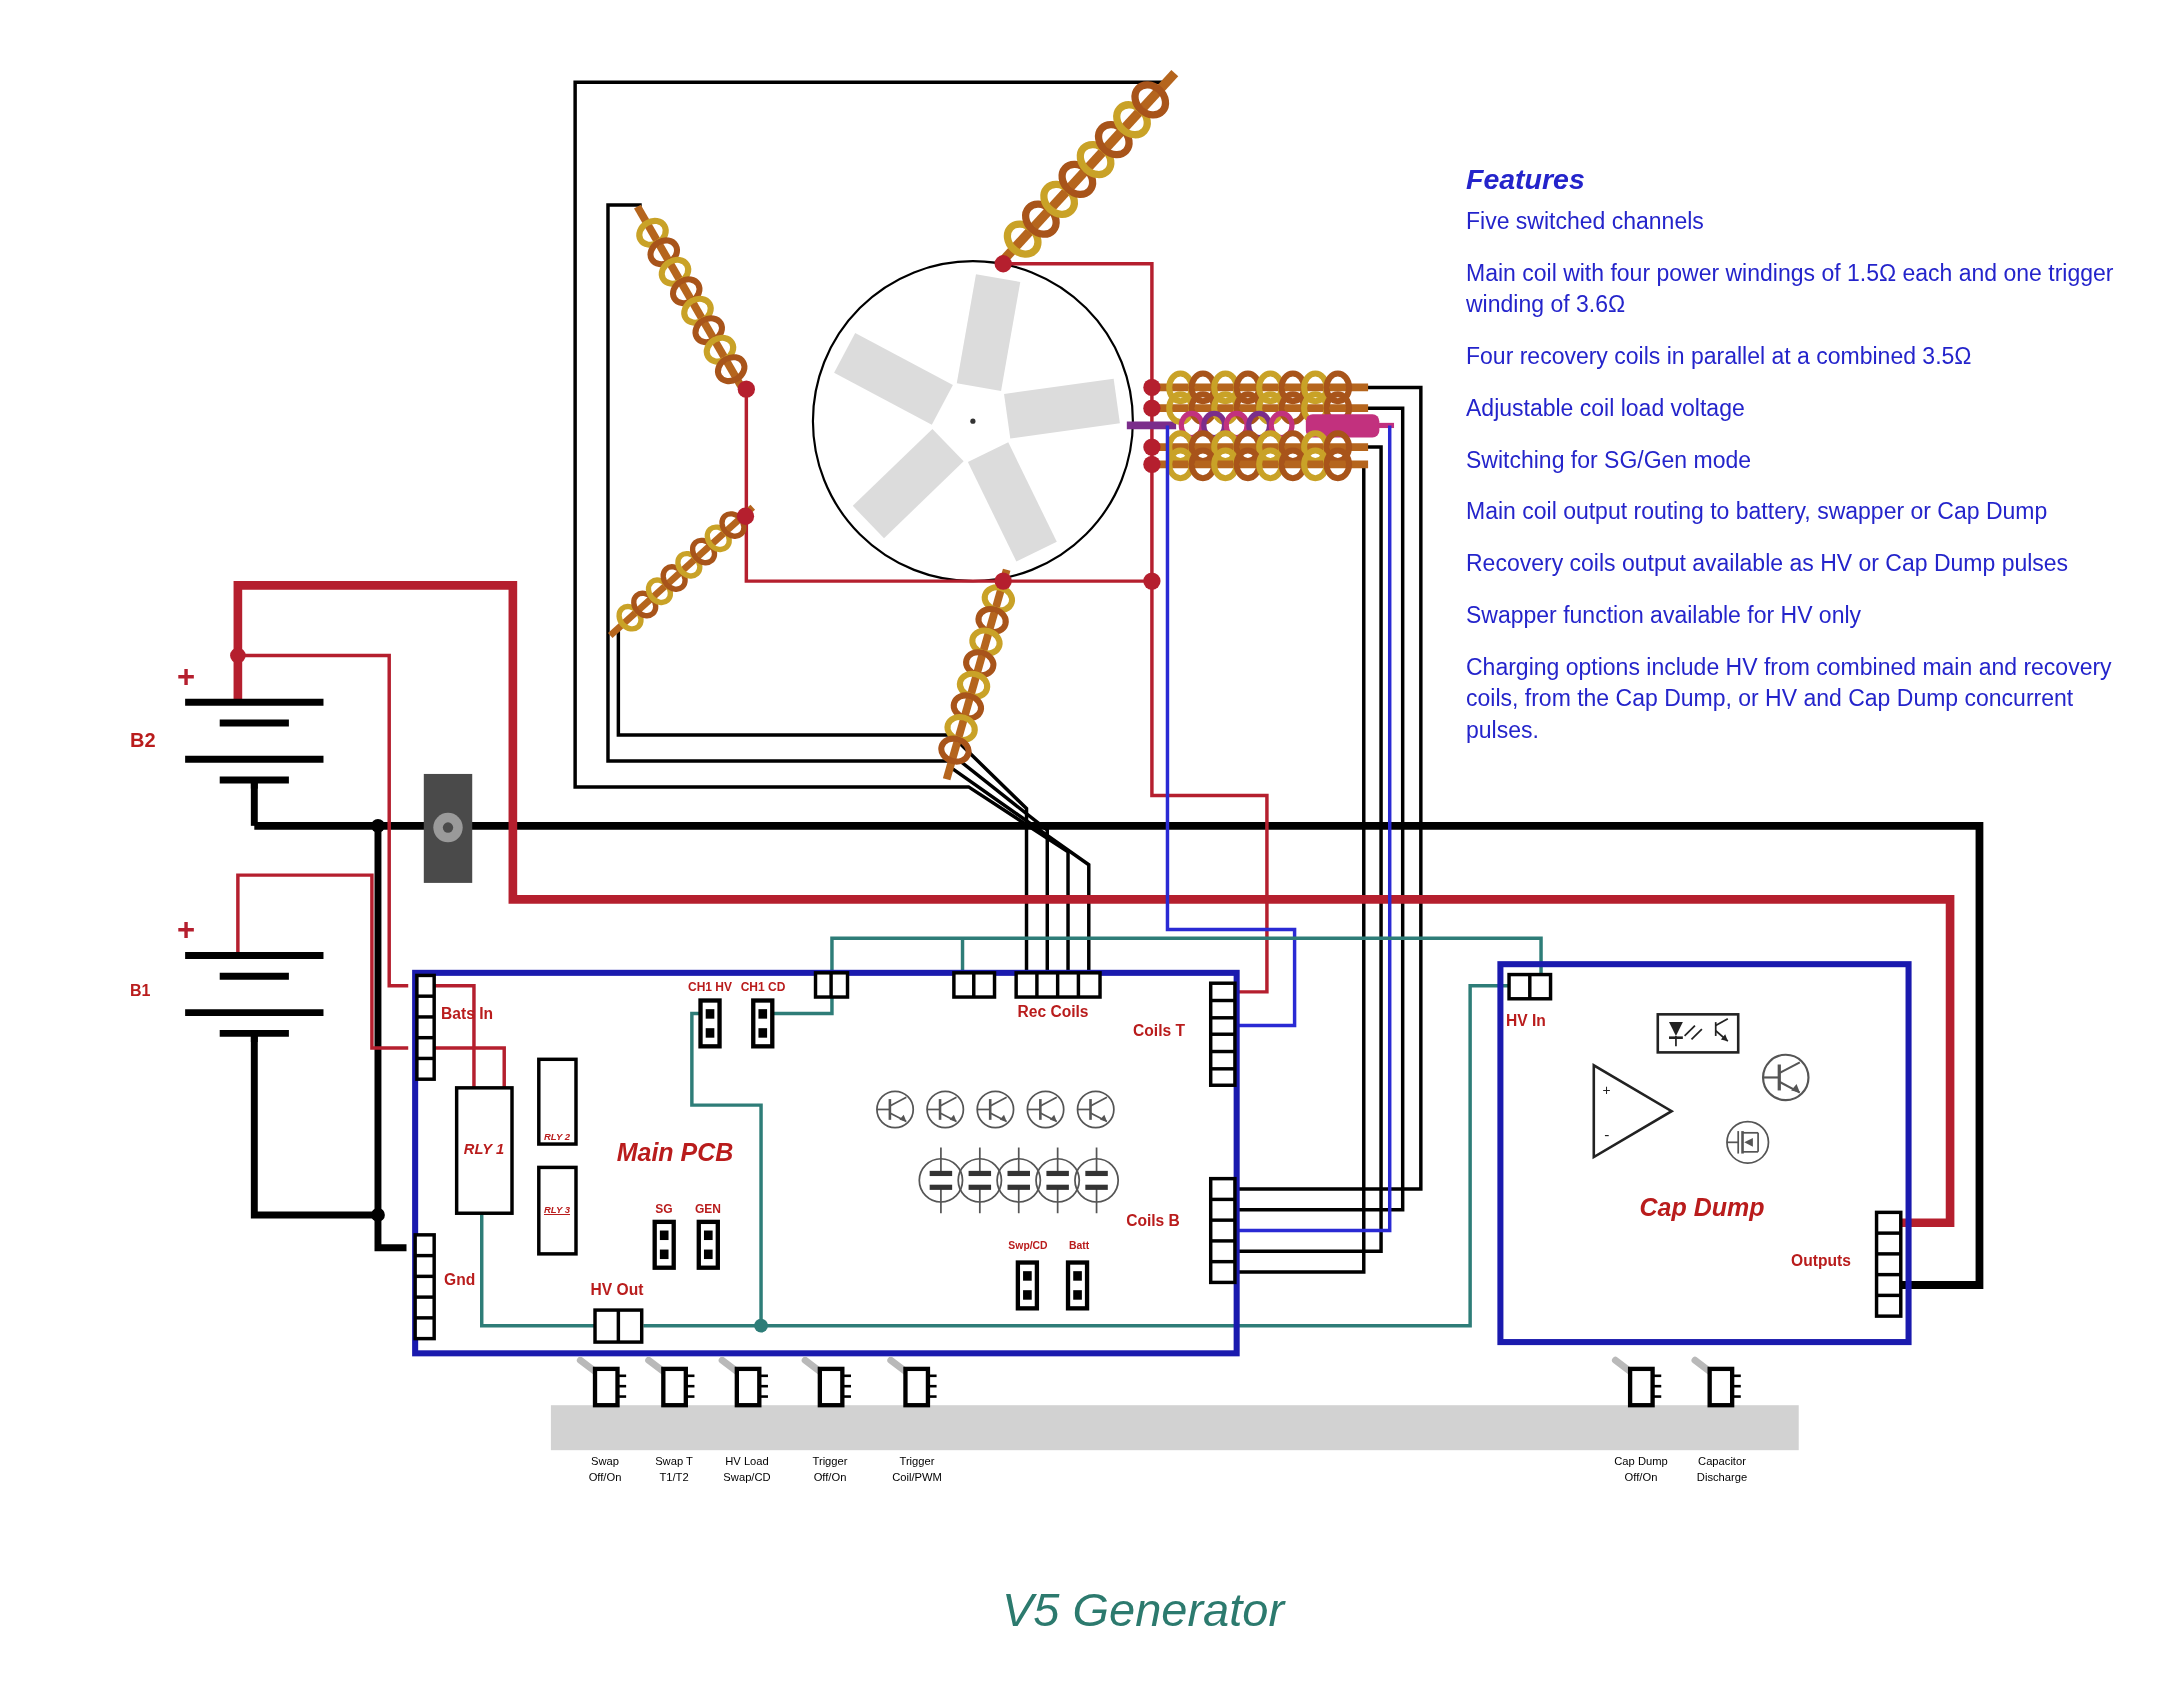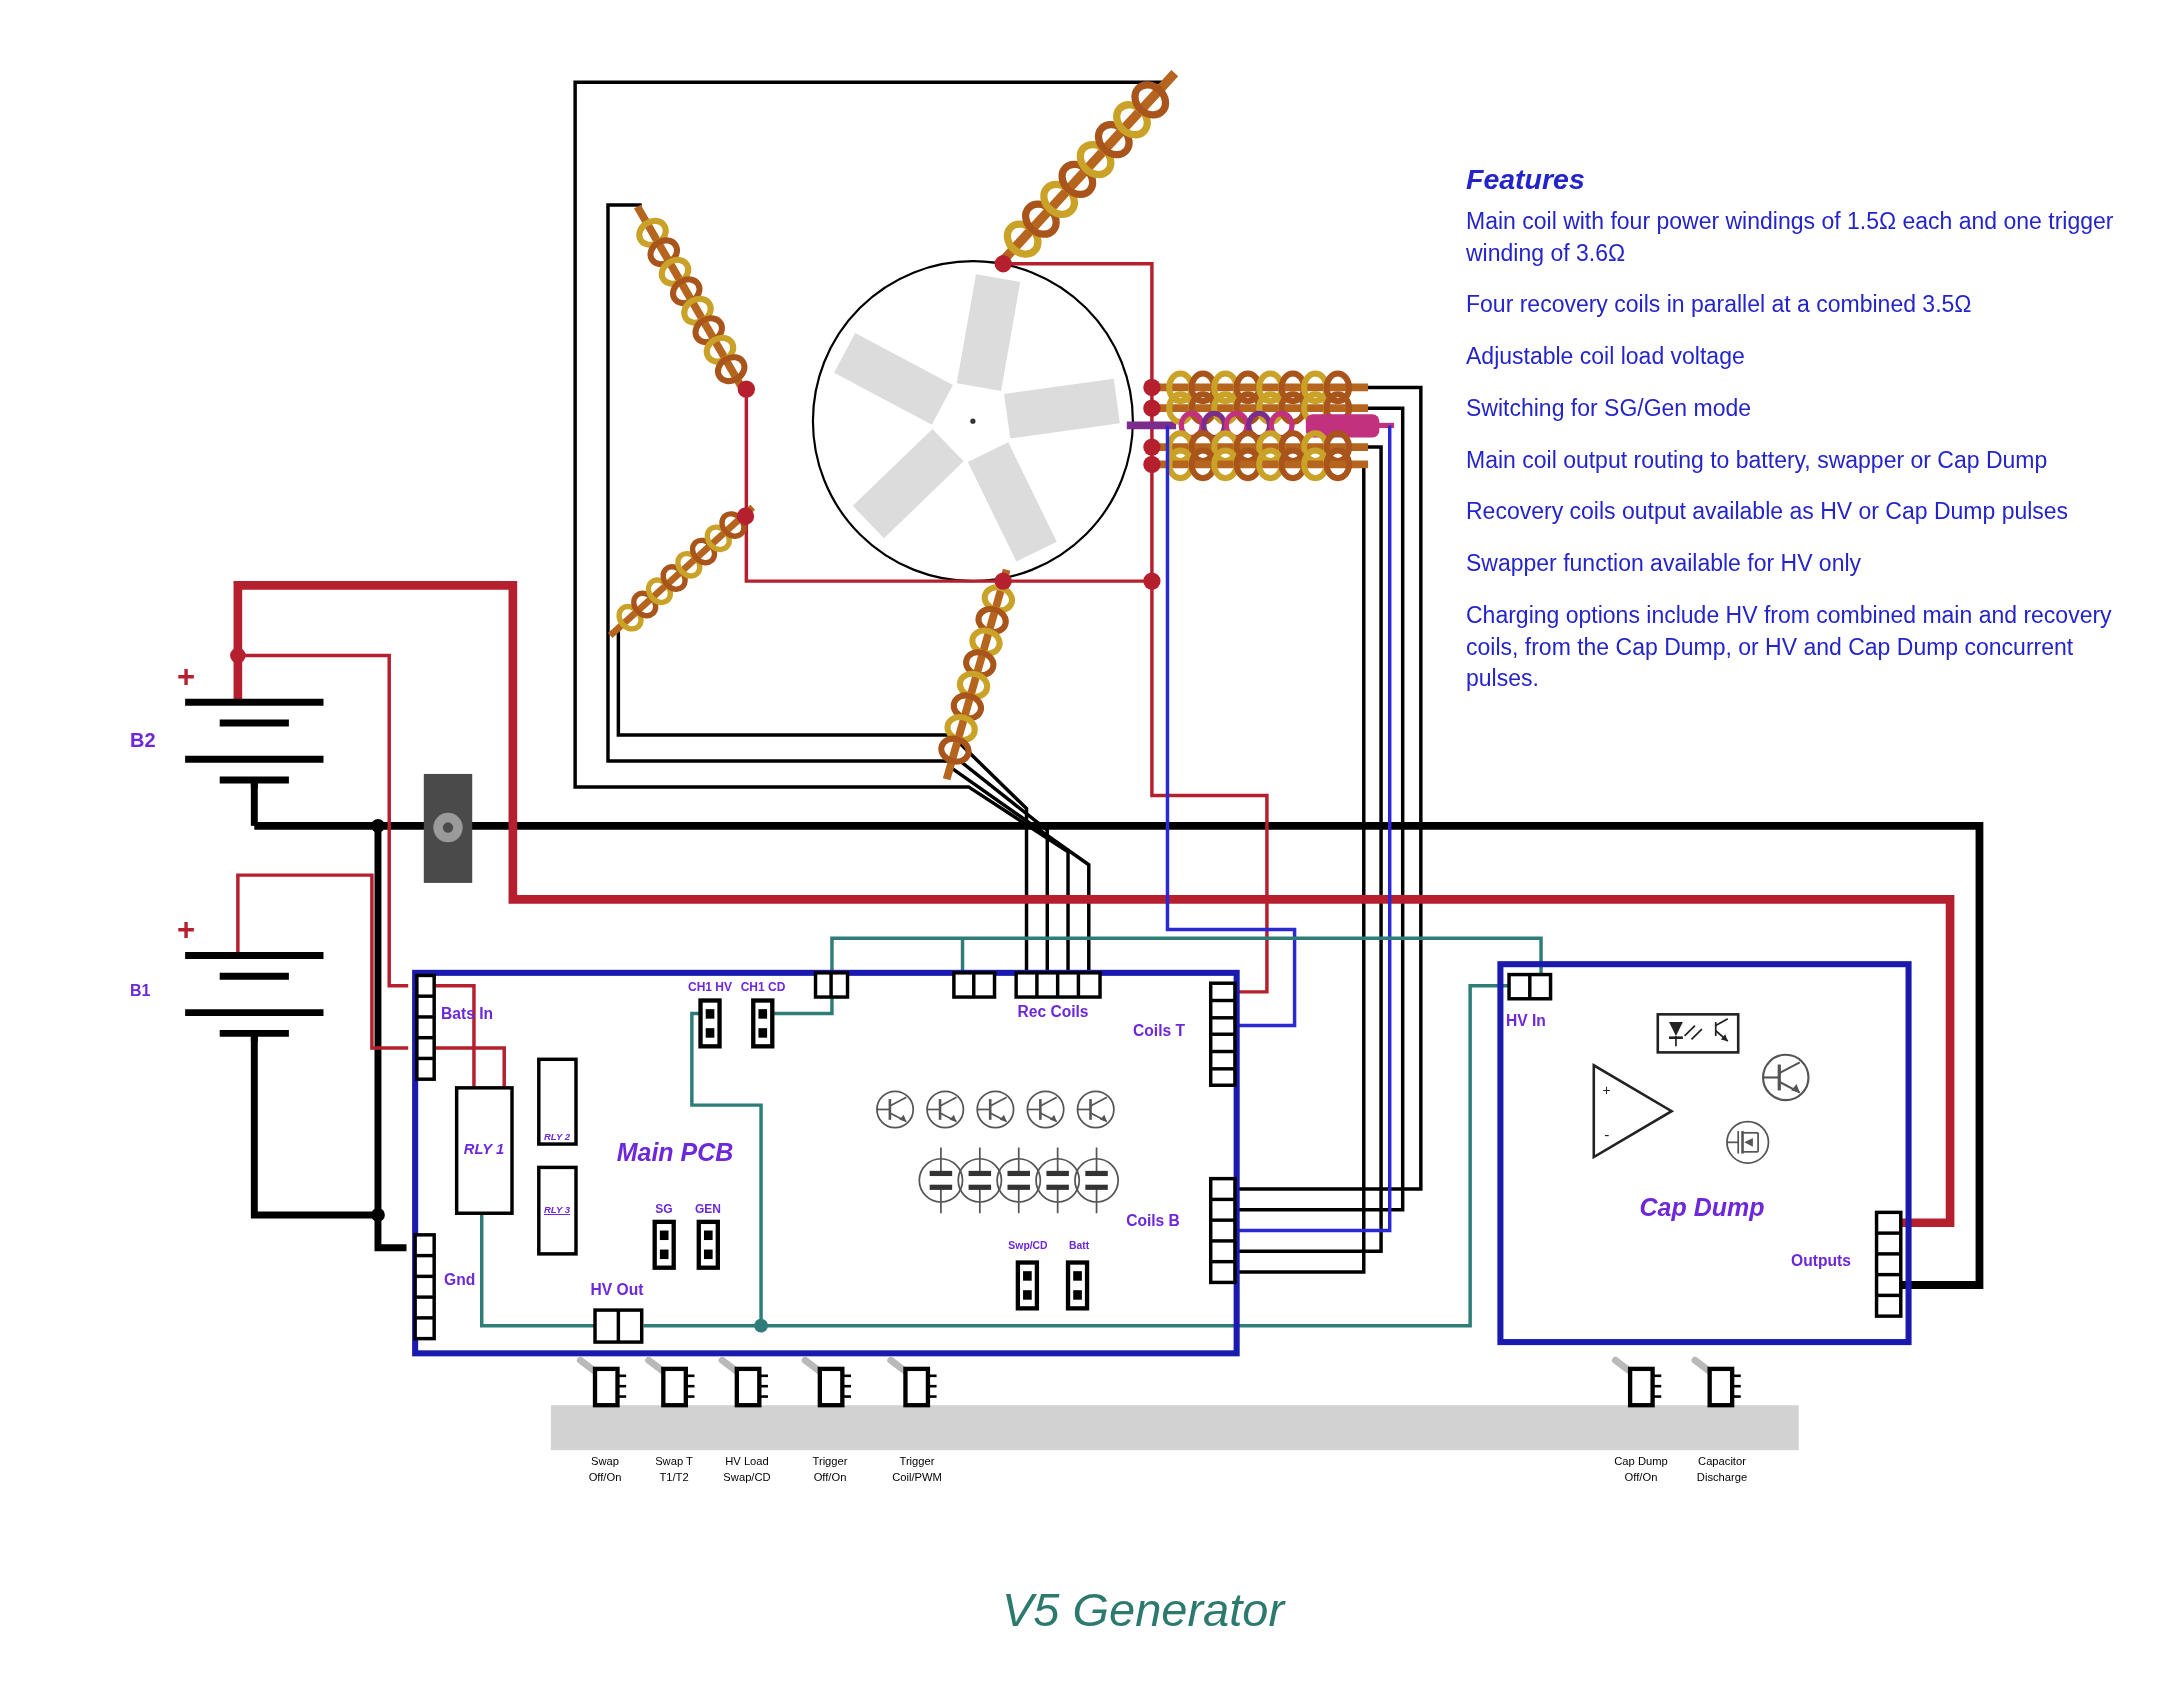--- a/index.html
+++ b/index.html
@@ -1,19 +1,19 @@
 <!DOCTYPE html>
 <html style="font-size:14px"><head>
 <meta charset="utf-8">
 <style>
   html,body{margin:0;padding:0;background:#fff;}
   #stage{position:relative;width:2162px;height:1707px;background:#fff;overflow:hidden;
          font-family:"Liberation Sans",sans-serif;}
   #wires{position:absolute;left:0;top:0;}
-  .lbl{position:absolute;color:#6d28d9;font-weight:bold;white-space:nowrap;}
+  .lbl{position:absolute;color:#b91c1c;font-weight:bold;white-space:nowrap;}
   .ctr{transform:translateX(-50%);text-align:center;}
   .it{font-style:italic;}
   .red{color:#b51f2e;}
   #features{position:absolute;left:1466px;top:163px;width:662px;color:#2424cb;}
   #features h2{margin:0 0 10px 0;font-size:28.5px;font-style:italic;font-weight:bold;color:#2424cb;}
   #features p{margin:0 0 20px 0;font-size:23px;line-height:1.38;font-weight:normal;}
   #v5title{position:absolute;left:1143px;top:1582px;transform:translateX(-50%);
            font-size:47px;font-style:italic;font-weight:normal;color:#2c7a6e;}
   .sw-lbl{position:absolute;transform:translateX(-50%);text-align:center;
           font-size:11.2px;font-weight:normal;line-height:15.6px;}
@@ -317,20 +317,21 @@
   <use href="#sw" x="767" y="1583"></use>
   <use href="#sw" x="852" y="1583"></use>
   <use href="#sw" x="948" y="1583"></use>
   <use href="#sw" x="1047" y="1583"></use>
   <use href="#sw" x="1885" y="1583"></use>
   <use href="#sw" x="1977" y="1583"></use>
 </svg>
 
 <div id="features">
   <h2>Features</h2>
+  <p>Five switched channels</p>
   <p>Main coil with four power windings of 1.5Ω each and one trigger winding of 3.6Ω</p>
   <p>Four recovery coils in parallel at a combined 3.5Ω</p>
   <p>Adjustable coil load voltage</p>
   <p>Switching for SG/Gen mode</p>
   <p>Main coil output routing to battery, swapper or Cap Dump</p>
   <p>Recovery coils output available as HV or Cap Dump pulses</p>
   <p>Swapper function available for HV only</p>
   <p>Charging options include HV from combined main and recovery coils, from the Cap Dump, or HV and Cap Dump concurrent pulses.</p>
 </div>
 

